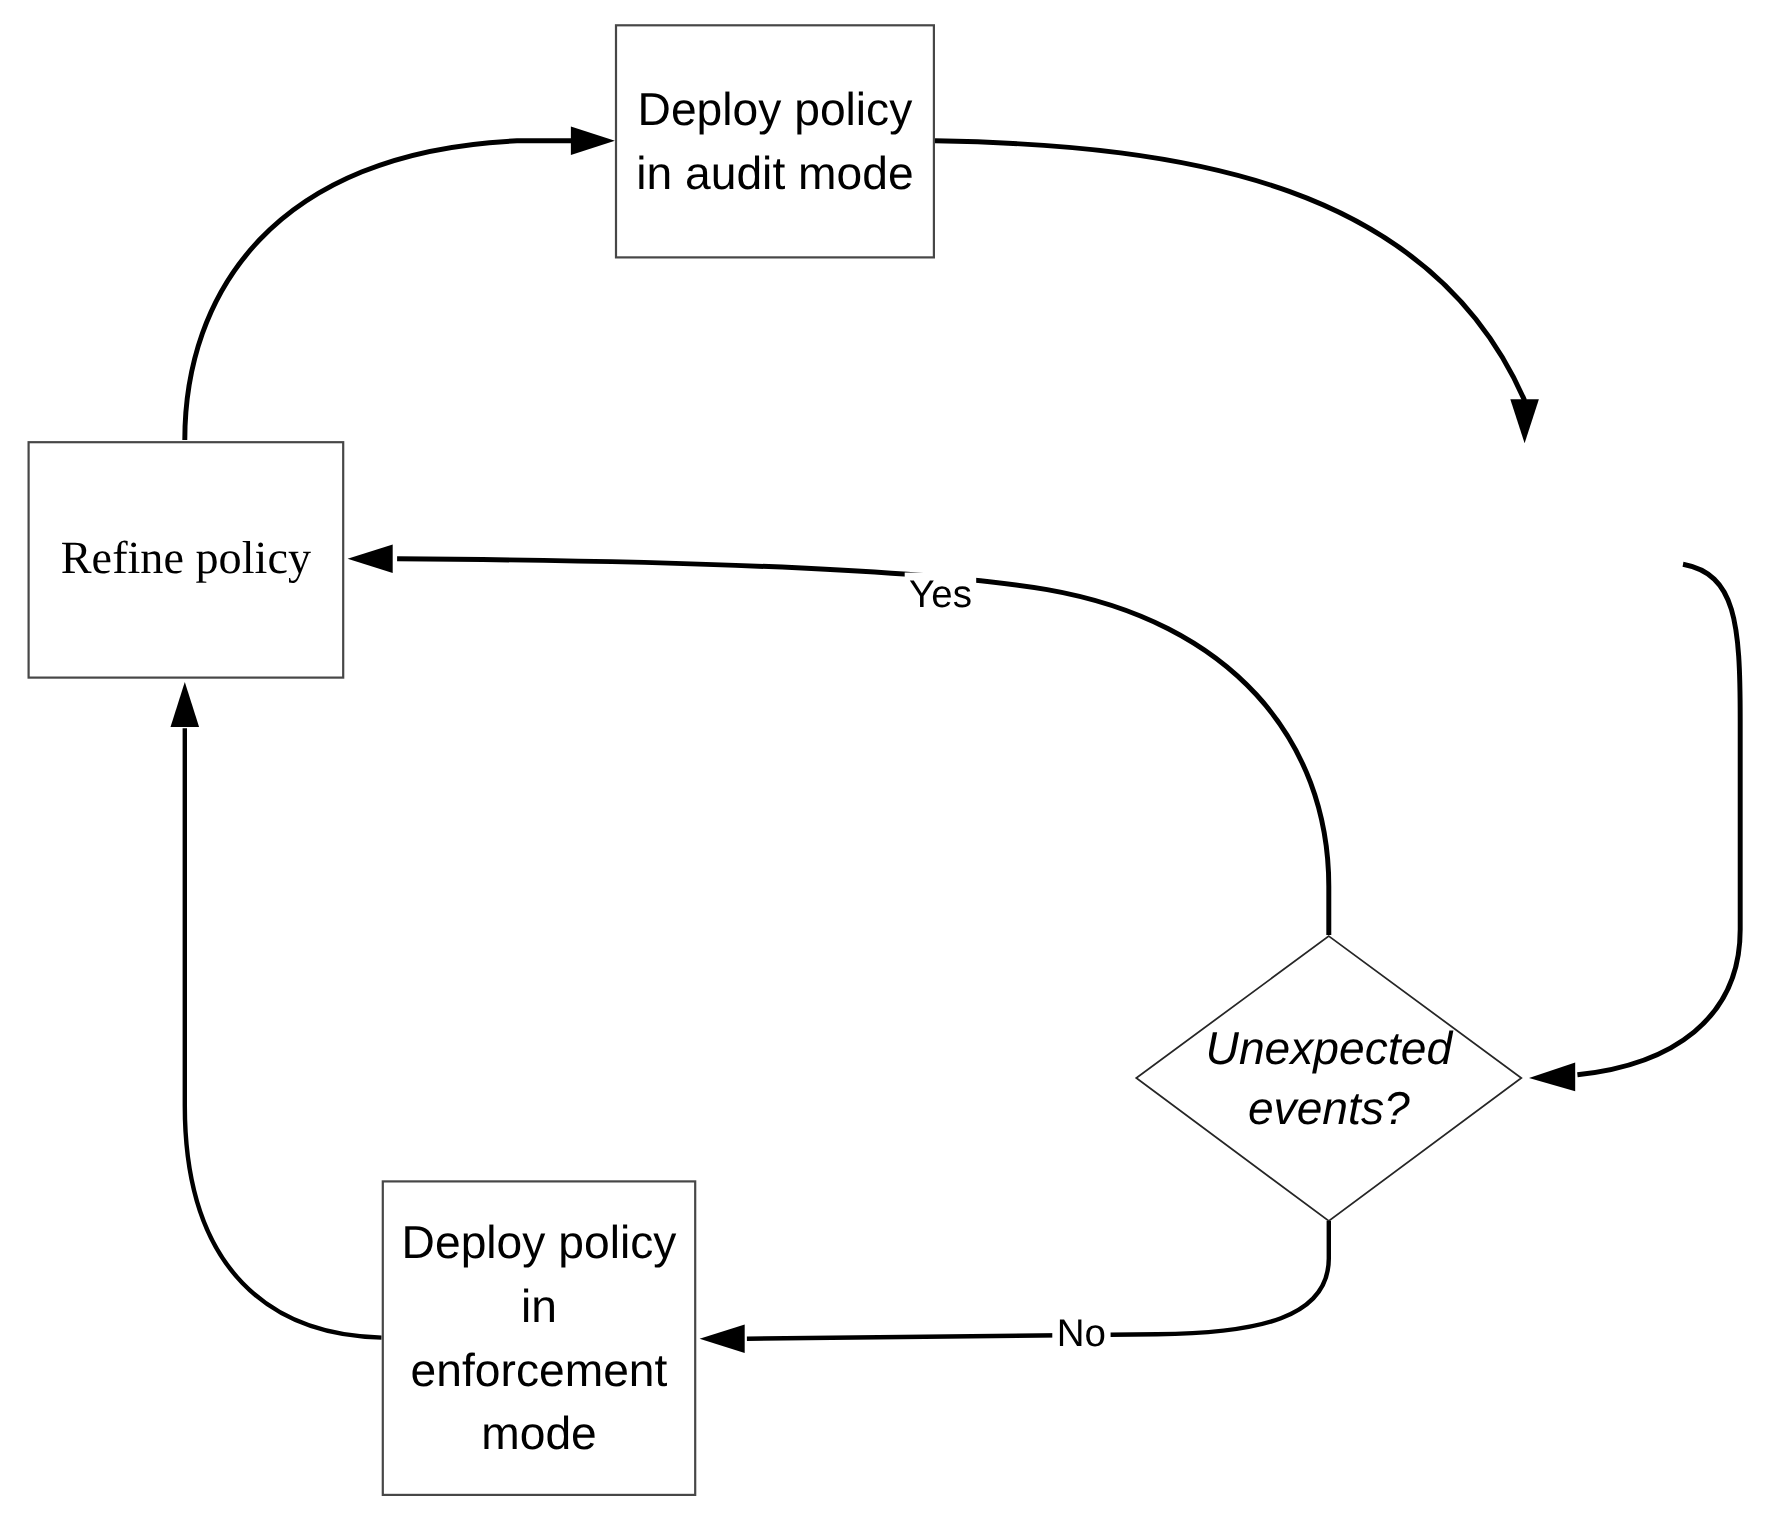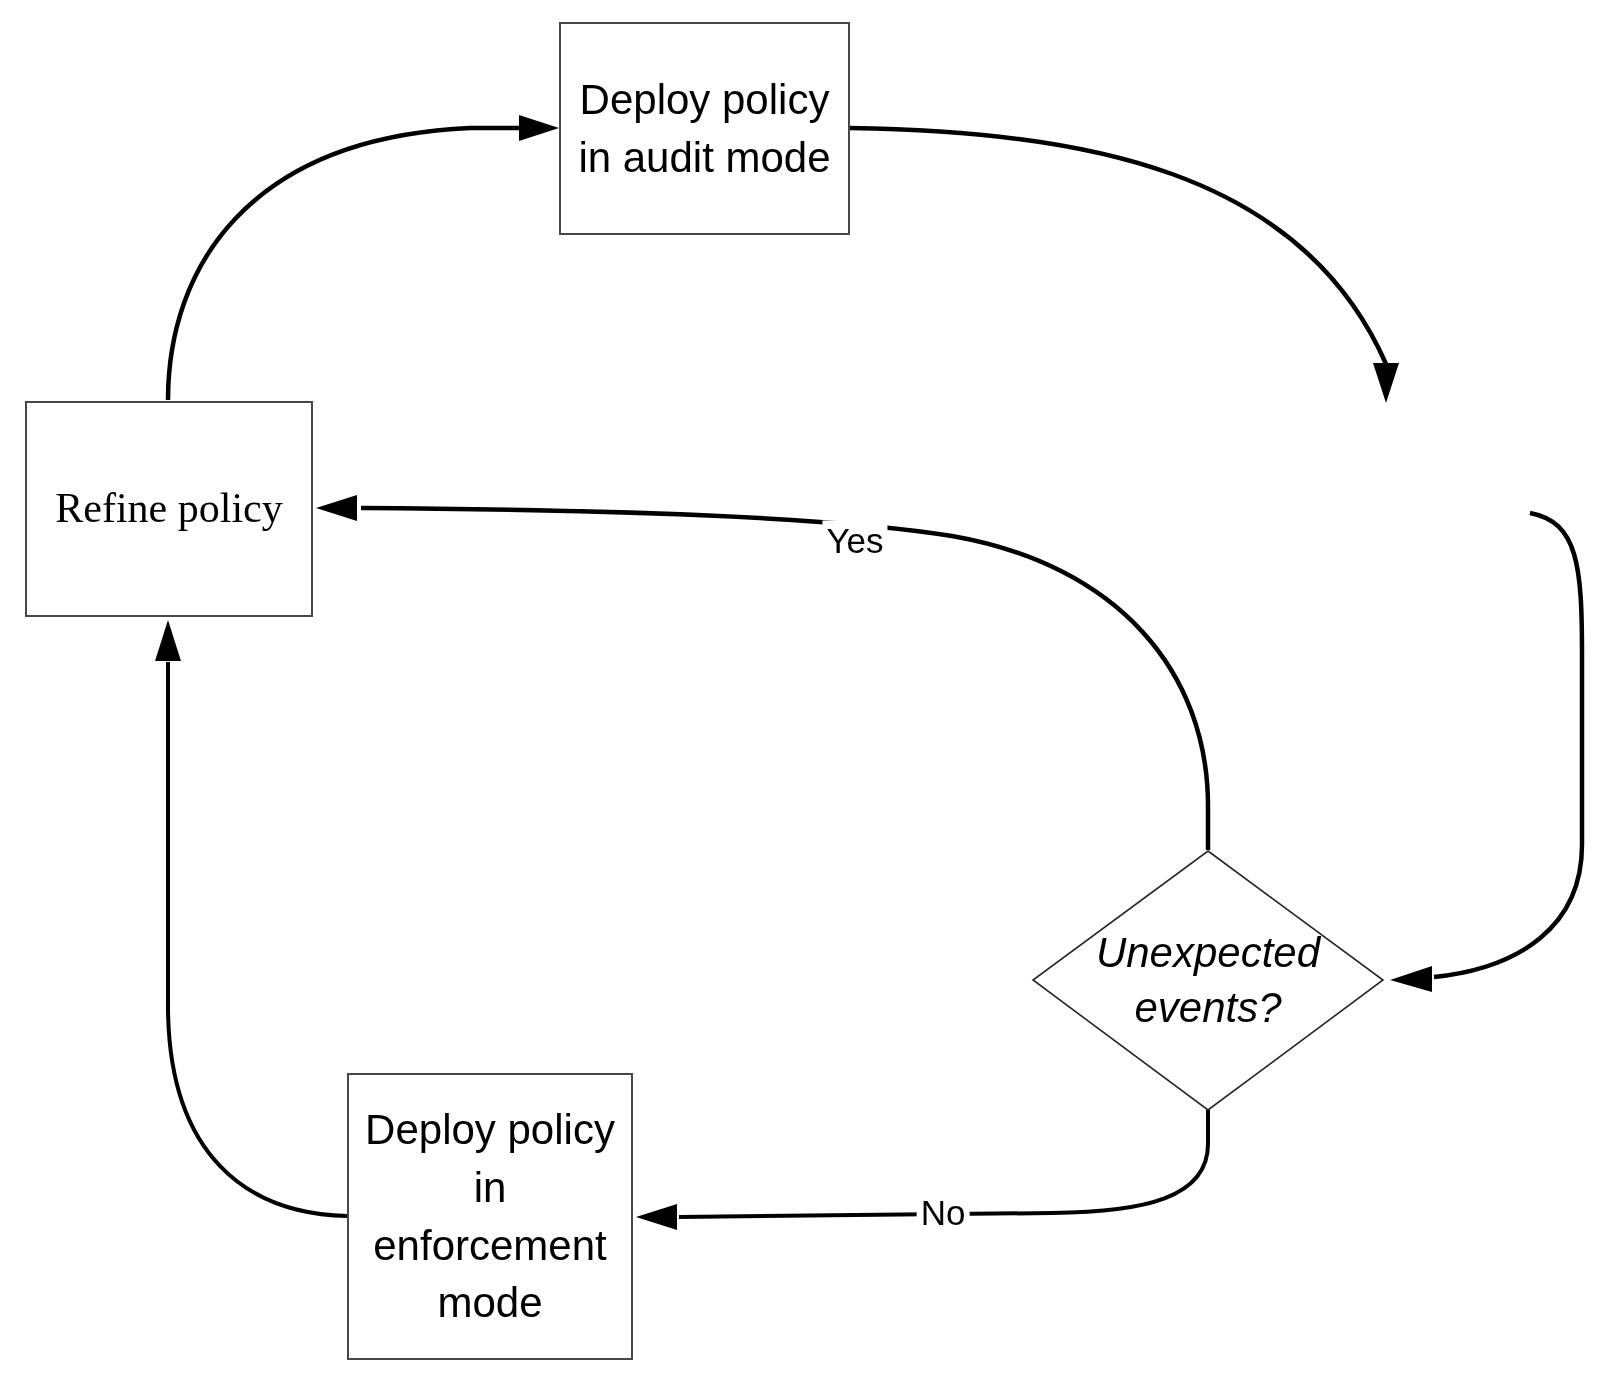--- a/index.html
+++ b/index.html
@@ -64,21 +64,21 @@
     padding: 2px 4px;
     z-index: 3;
   }
   
   .node-deploy-audit   { left: 559px; top: 22px;   width: 291px; height: 213px; }
   .node-monitor        { left: 1243px; top: 404px; width: 287px; height: 215px; }
   .node-refine         { left: 25px;  top: 401px;  width: 288px; height: 216px; font-family: Liberation Serif, serif; }
   .node-enforcement    { left: 347px; top: 1073px; width: 286px; height: 287px; }
   .diamond-text-box    { left: 1058px; top: 885px; width: 300px; height: 190px; }
   .label-yes { left: 855px; top: 528px; margin-top: 12px; }
-  .label-no  { left: 943px; top: 1212px; }
+  .label-no  { left: 983px; top: 1212px; }
 </style>
 </head>
 <body>
 
 <div class="stage">
 
   <svg class="edge-layer" width="1606" height="1382" viewBox="0 0 1606 1382">
 
     <polygon points="1208,851 1383,980 1208,1110 1033,980" fill="#ffffff" stroke="#262626" stroke-width="1.6"></polygon>
 

